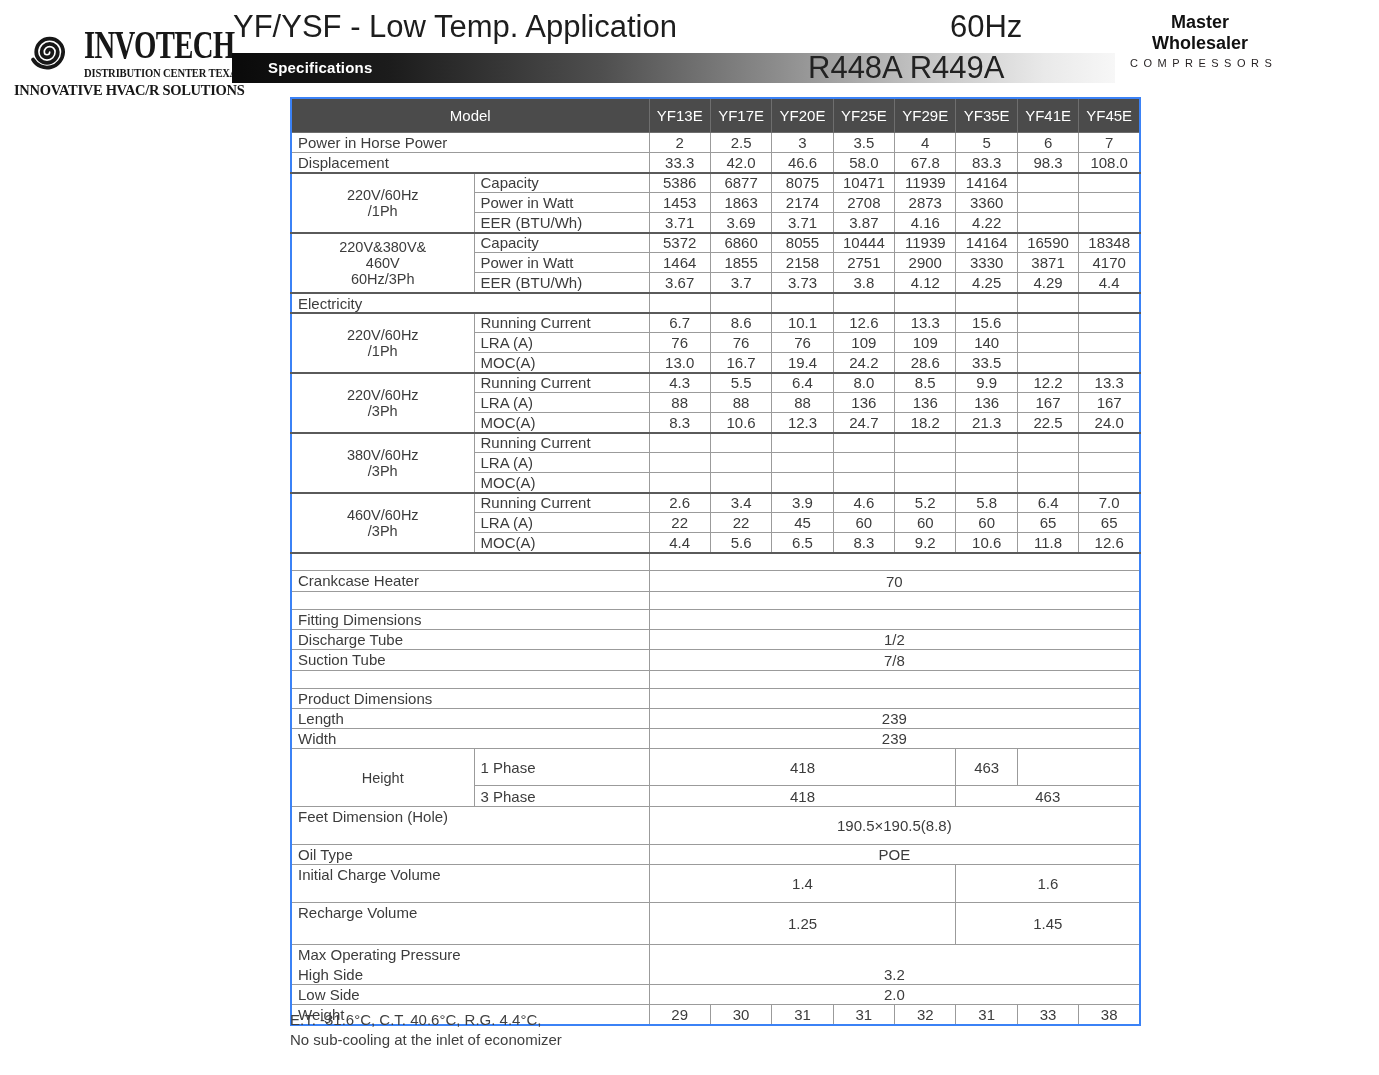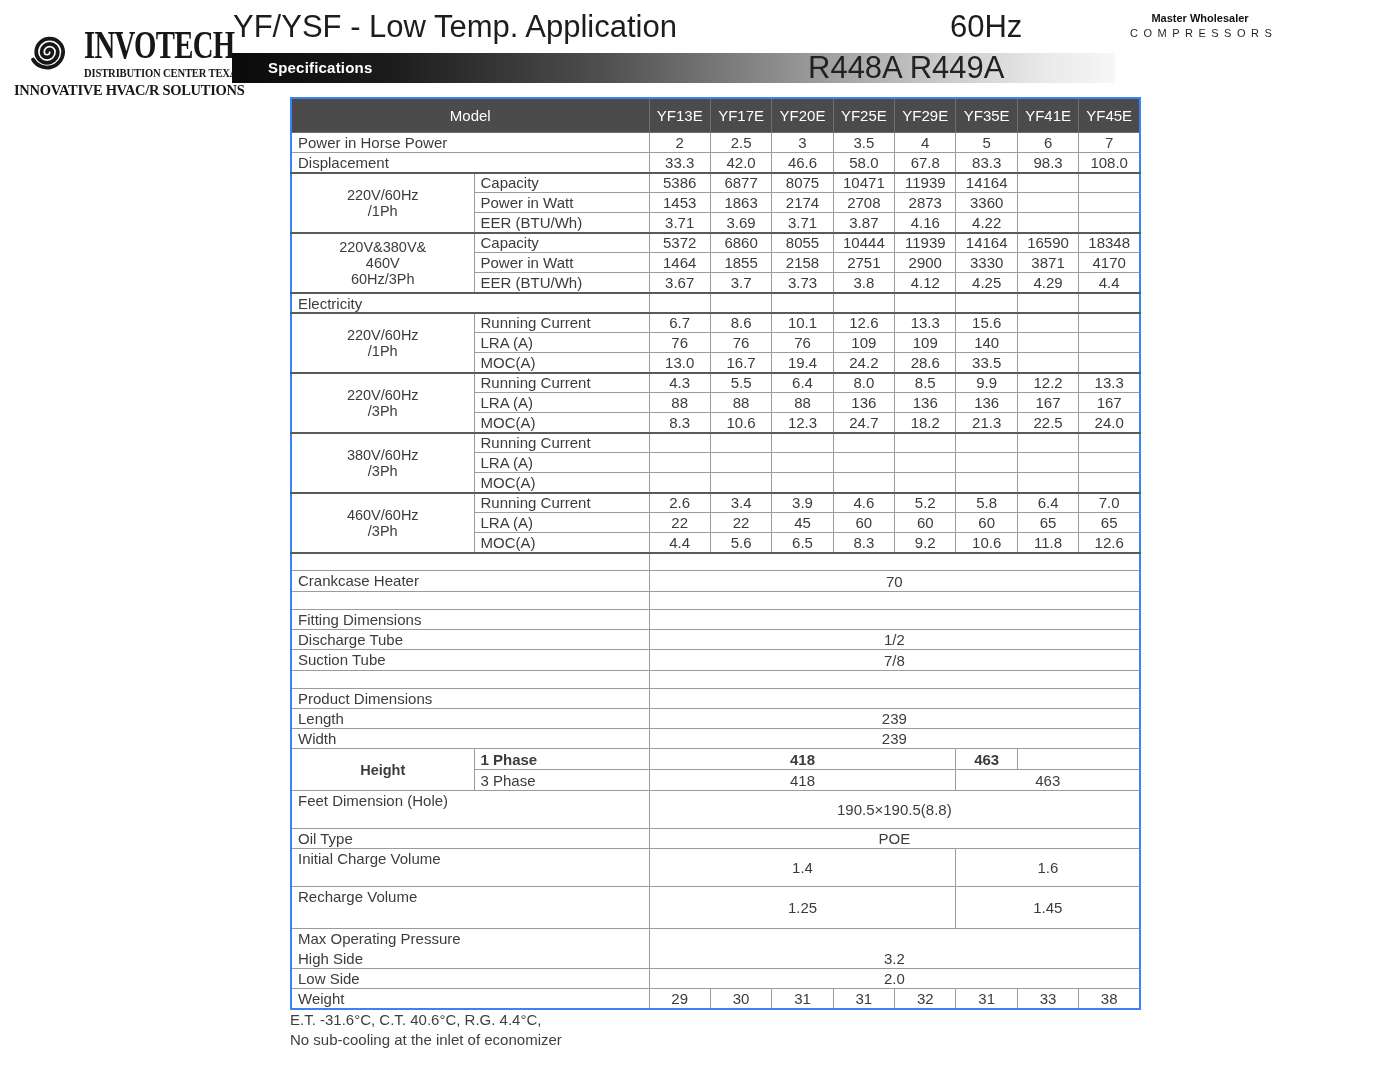--- a/index.html
+++ b/index.html
@@ -16,21 +16,21 @@
     transform:scaleX(.85);transform-origin:left top;white-space:nowrap;letter-spacing:-.2px;}
   .logo-tag{position:absolute;left:0;top:62px;font-weight:700;font-size:14.5px;color:#171717;
     letter-spacing:-.3px;white-space:nowrap;}
   .page-title{position:absolute;left:233px;top:9px;font-size:31px;color:#1d1d1d;white-space:nowrap;font-weight:400;}
   .freq{position:absolute;left:950px;top:9px;font-size:31px;color:#1d1d1d;font-weight:400;}
   .spec-bar{position:absolute;left:232px;top:53px;width:883px;height:30px;
     background:linear-gradient(to right,#0a0a0a 0%,#1c1c1c 18%,#4f4f4f 42%,#8d8d8d 62%,#c3c3c3 78%,#e9e9e9 92%,#f7f7f7 100%);}
   .spec-bar span{position:absolute;left:36px;top:6px;color:#ffffff;font-weight:700;font-size:15px;letter-spacing:.2px;}
   .refrig{position:absolute;left:808px;top:50px;font-size:31px;color:#222222;z-index:2;white-space:nowrap;font-weight:400;}
   .csg-block{position:absolute;left:1130px;top:12px;width:150px;}
-  .csg-top{font-weight:700;font-size:11px;color:#111;text-align:center;width:140px;}
+  .csg-top{font-weight:700;font-size:18px;color:#111;text-align:center;width:140px;}
   .csg-row{display:flex;align-items:flex-start;margin-top:1px;}
   .csg-name{font-size:48px;line-height:48px;letter-spacing:4px;color:#231f20;font-weight:400;}
   .csg-bars{display:flex;align-items:flex-start;gap:3px;margin-left:4px;margin-top:6px;height:40px;}
   .csg-bars i{display:block;background:#231f20;height:40px;}
   .csg-bars i.b1{width:8px;} .csg-bars i.b2{width:3px;} .csg-bars i.b3{width:6px;}
   .csg-bottom{font-size:11px;letter-spacing:5.5px;color:#231f20;margin-top:3px;white-space:nowrap;}
   
   #spec-table{position:absolute;left:290px;top:97px;width:849px;border-collapse:collapse;table-layout:fixed;
     border:2px solid #3b82f6;font-size:15px;color:#3c3c3c;}
   #spec-table tr{height:20px;}
@@ -377,21 +377,21 @@
         <td class="data" colspan="8"></td>
       </tr>
       <tr>
         <td class="label" colspan="2">Length</td>
         <td class="data" colspan="8">239</td>
       </tr>
       <tr>
         <td class="label" colspan="2">Width</td>
         <td class="data" colspan="8">239</td>
       </tr>
-      <tr style="height: 21px; font-weight: bold;">
+      <tr style="height: 37px;">
         <td class="group" rowspan="2">Height</td>
         <td class="sublabel">1 Phase</td>
         <td class="data" colspan="5">418</td>
         <td class="data" colspan="1">463</td>
         <td class="data" colspan="2"></td>
       </tr>
       <tr style="height: 21px;">
         <td class="sublabel">3 Phase</td>
         <td class="data" colspan="5">418</td>
         <td class="data" colspan="3">463</td>

